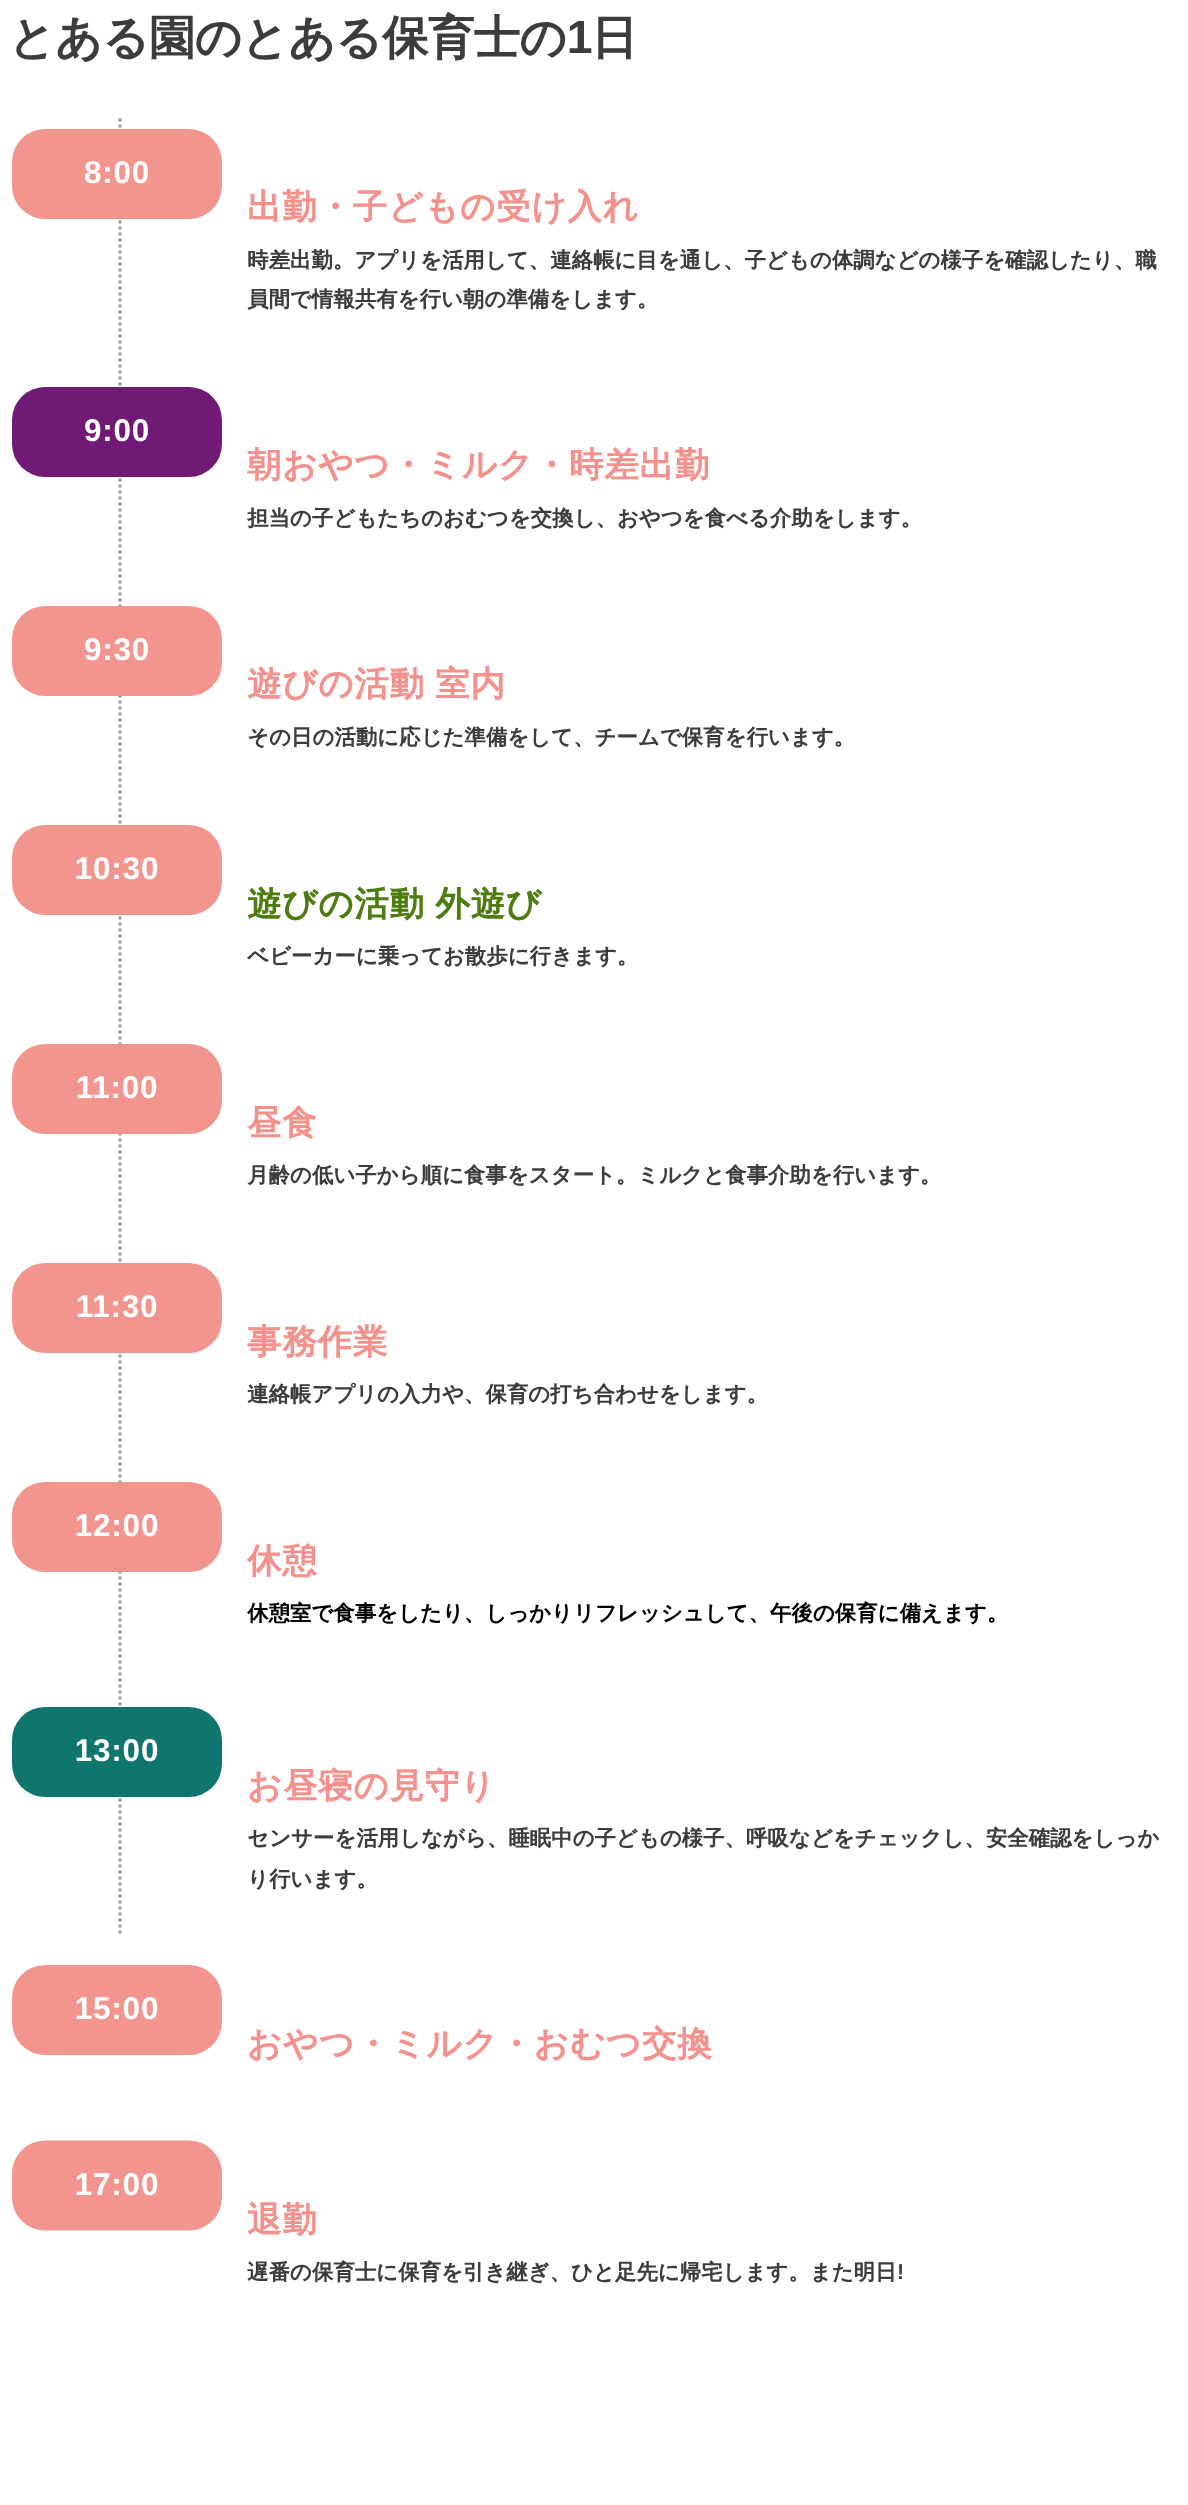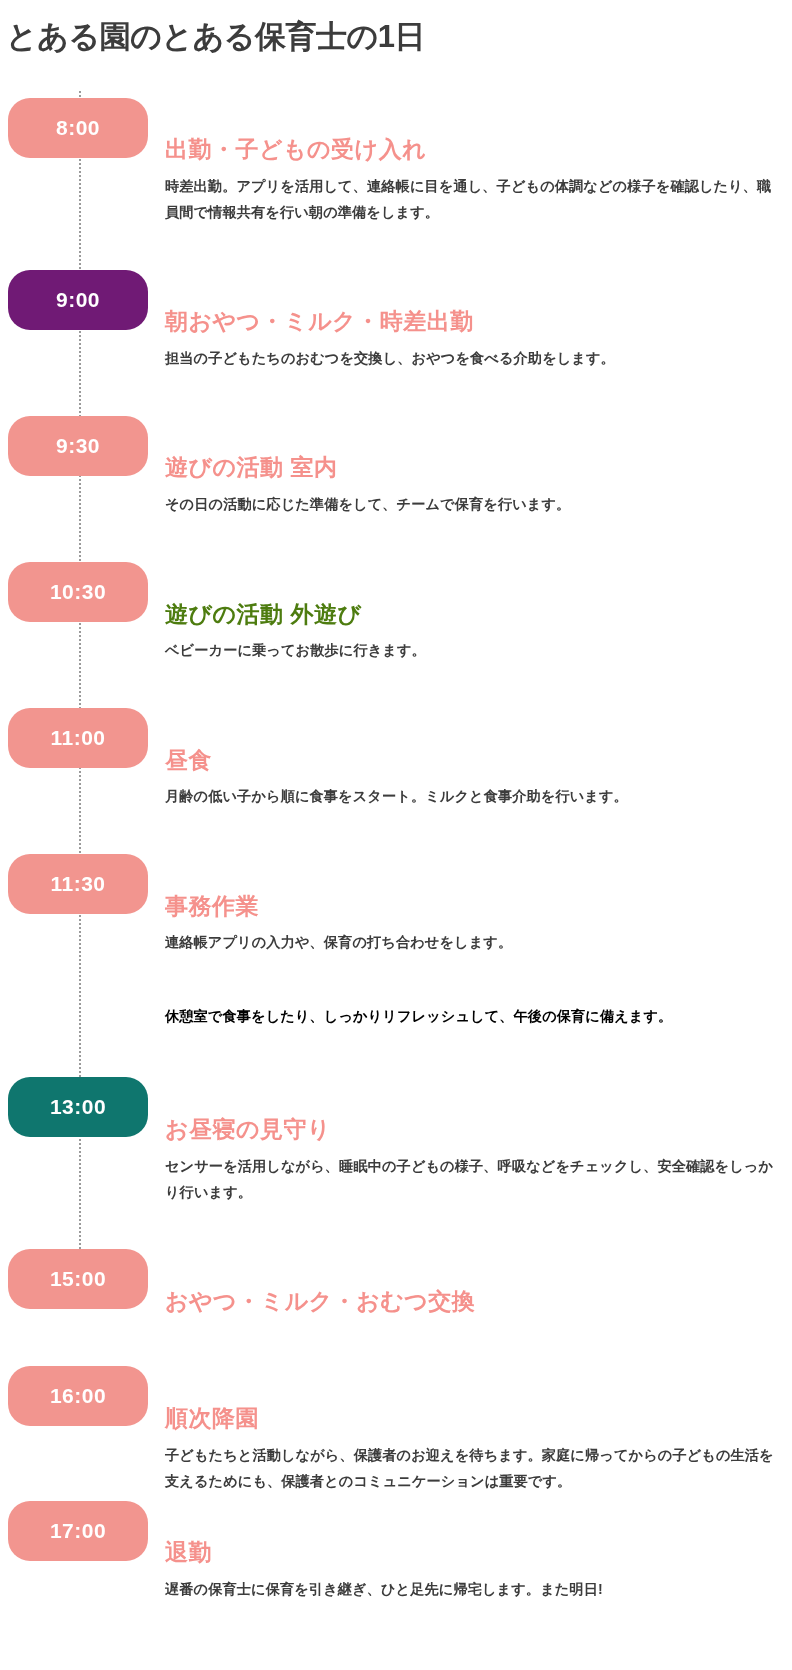--- a/index.html
+++ b/index.html
@@ -14,21 +14,21 @@
     overflow: hidden;
     position: relative;
   }
 
   #page-title {
     font-size: 31px;
     font-weight: bold;
     color: #3c3c3c;
     letter-spacing: -0.5px;
     margin: 0;
-    padding: 18px 0 0 6px;
+    padding: 6px 0 0 6px;
     line-height: 1.2;
     white-space: nowrap;
   }
 
   
   #timeline {
     position: relative;
     margin-top: 36px;
   }
 
@@ -151,42 +151,39 @@
       <div class="entry-desc" style="color: rgb(60, 60, 60);">月齢の低い子から順に食事をスタート。ミルクと食事介助を行います。</div>
     </div>
     <div class="timeline-entry">
       <div class="entry-head">
         <div class="time-badge" style="background: rgb(242, 149, 143);">11:30</div>
         <div class="entry-heading" style="color: rgb(245, 145, 140);">事務作業</div>
       </div>
       <div class="entry-desc" style="color: rgb(60, 60, 60);">連絡帳アプリの入力や、保育の打ち合わせをします。</div>
     </div>
     <div class="timeline-entry">
+      <div class="entry-head">
+        <div class="time-badge" style="background: rgb(242, 149, 143);">12:00</div>
+        <div class="entry-heading" style="color: rgb(245, 145, 140);"> 休憩</div>
+      </div>
       <div class="entry-desc" style="color: #000000;">休憩室で食事をしたり、しっかりリフレッシュして、午後の保育に備えます。</div>
     </div>
     <div class="timeline-entry">
       <div class="entry-head">
         <div class="time-badge" style="background: #0f766e;">13:00</div>
         <div class="entry-heading" style="color: rgb(245, 145, 140);">お昼寝の見守り</div>
       </div>
       <div class="entry-desc" style="color: rgb(60, 60, 60);">センサーを活用しながら、睡眠中の子どもの様子、呼吸などをチェックし、安全確認をしっかり行います。</div>
     </div>
     <div class="timeline-entry no-desc">
       <div class="entry-head">
         <div class="time-badge" style="background: rgb(242, 149, 143);">15:00</div>
         <div class="entry-heading" style="color: rgb(245, 145, 140);">おやつ・ミルク・おむつ交換</div>
       </div>
     </div>
     <div class="timeline-entry">
       <div class="entry-head">
-        <div class="time-badge" style="background: rgb(242, 149, 143);">16:00</div>
-        <div class="entry-heading" style="color: rgb(245, 145, 140);">順次降園</div>
-      </div>
-      <div class="entry-desc" style="color: rgb(60, 60, 60);">子どもたちと活動しながら、保護者のお迎えを待ちます。家庭に帰ってからの子どもの生活を支えるためにも、保護者とのコミュニケーションは重要です。</div>
-    </div>
-    <div class="timeline-entry">
-      <div class="entry-head">
         <div class="time-badge" style="background: rgb(242, 149, 143);">17:00</div>
         <div class="entry-heading" style="color: rgb(245, 145, 140);">退勤</div>
       </div>
       <div class="entry-desc" style="color: rgb(60, 60, 60);">遅番の保育士に保育を引き継ぎ、ひと足先に帰宅します。また明日!</div>
     </div>
   </div>
 
 </body></html>

